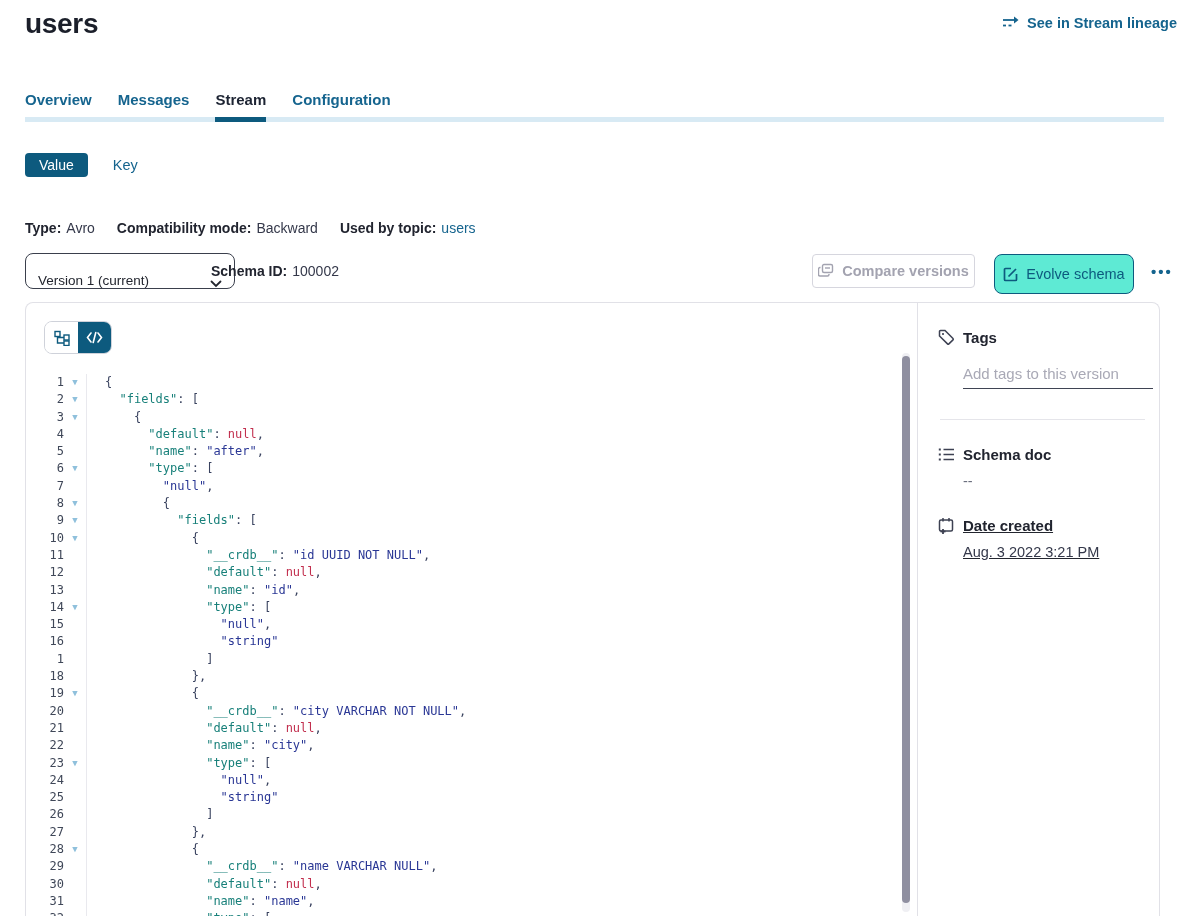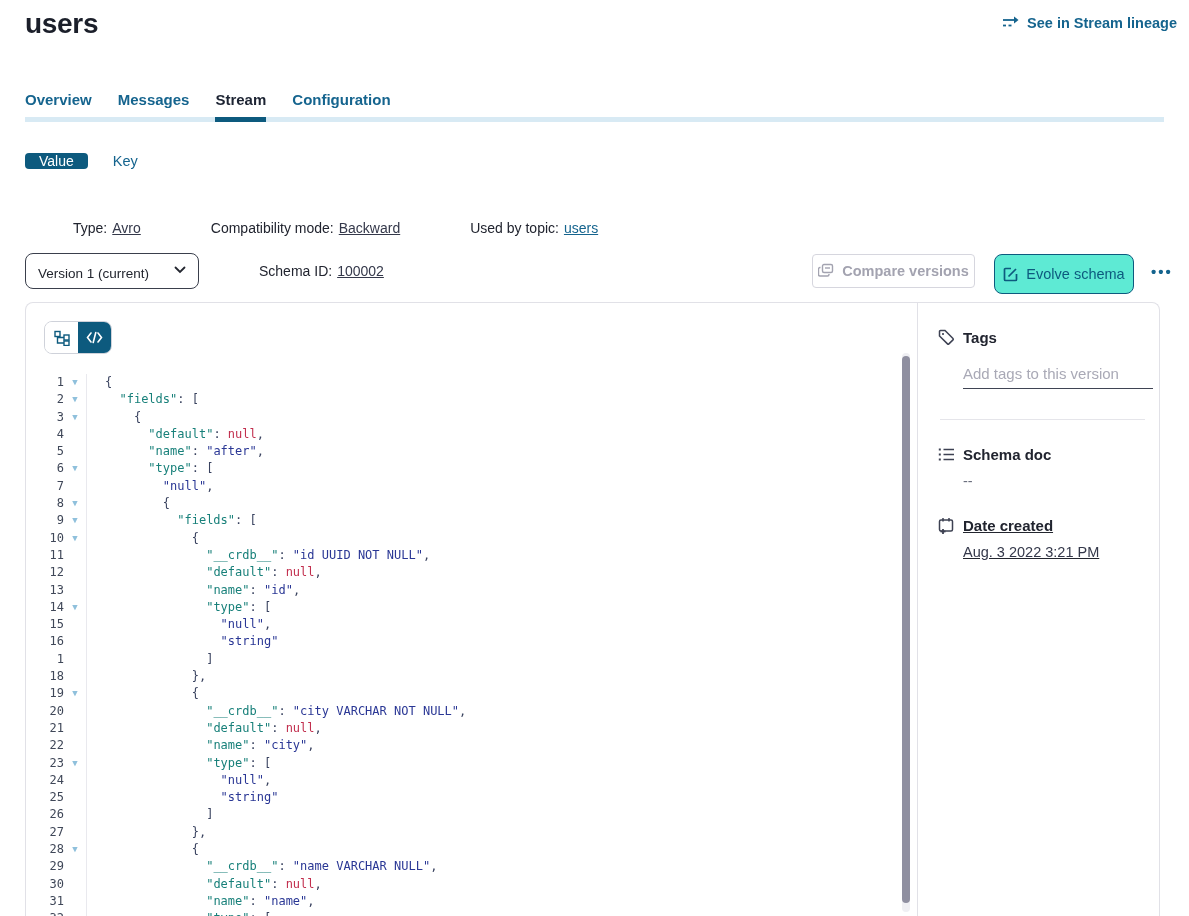--- a/index.html
+++ b/index.html
@@ -12,31 +12,31 @@
     color:#15648e; font-size:14.5px; font-weight:600; cursor:pointer; }
   
   #tab-bar { left:25px; top:88px; right:25px; height:34px; display:flex; gap:26px; }
   .tab { position:relative; font-size:15px; font-weight:600; color:#15648e; padding-top:3px; cursor:pointer; }
   .tab.active { color:#1d2433; }
   #tab-track { left:25px; right:25px; top:117px; height:5px; background:#d8eaf4; }
   .tab.active::after { content:""; position:absolute; left:0; right:0; top:29px; height:5px; background:#0d5a7e; z-index:2; }
   
   #vk-row { left:25px; top:153px; display:flex; align-items:center; gap:25px; }
   #value-btn { background:#0d5a7e; color:#fff; font-size:14px; font-weight:400; border:none;
-    border-radius:4px; height:16px; padding:0 14px; font-family:inherit; cursor:pointer; }
+    border-radius:4px; height:24px; padding:0 14px; font-family:inherit; cursor:pointer; }
   #key-btn { color:#15648e; font-size:14.5px; cursor:pointer; }
   
   #meta-row { left:25px; top:220px; display:flex; gap:22px; font-size:14px; }
   .meta-pair { display:flex; gap:5px; }
-  .meta-label { font-weight:400; color:#21242f;margin-left:48px; }
-  .meta-value { color:#34384a;text-decoration:underline; }
+  .meta-label { font-weight:700; color:#21242f; }
+  .meta-value { color:#34384a; }
   .meta-link { color:#15648e; cursor:pointer; }
   
-  #version-select { left:25px; top:253px; width:174px; height:36px; border:1px solid #3a3f4c;
-    border-radius:8px; display:flex; align-items:flex-start; padding:12px 12px; font-size:13.5px;
+  #version-select { left:25px; top:253px; width:210px; height:36px; border:1px solid #3a3f4c;
+    border-radius:8px; display:flex; align-items:flex-end; padding:0 12px; font-size:13.5px;
     color:#23262f; cursor:pointer; background:#fff; }
   #version-select .chev { margin-left:auto; }
   #schemaid { left:211px; top:253px; height:36px; display:flex; align-items:center; gap:5px; font-size:14px; }
   #compare-btn { left:812px; top:254px; width:163px; height:34px; border:1px solid #d6d6de; border-radius:4px;
     background:#fff; color:#a3a3b0; font-size:14.5px; font-weight:600; font-family:inherit;
     display:flex; align-items:center; justify-content:center; gap:8px; }
   #evolve-btn { left:994px; top:254px; width:140px; height:40px; border:1.5px solid #0d5a7e; border-radius:8px;
     background:#5eead4; color:#0d5a7e; font-size:14.5px; font-weight:400; font-family:inherit;
     display:flex; align-items:center; justify-content:center; gap:8px; cursor:pointer; }
   #more-btn { left:1144px; top:255px; width:36px; height:32px; color:#15648e; font-size:15px; font-weight:800;

